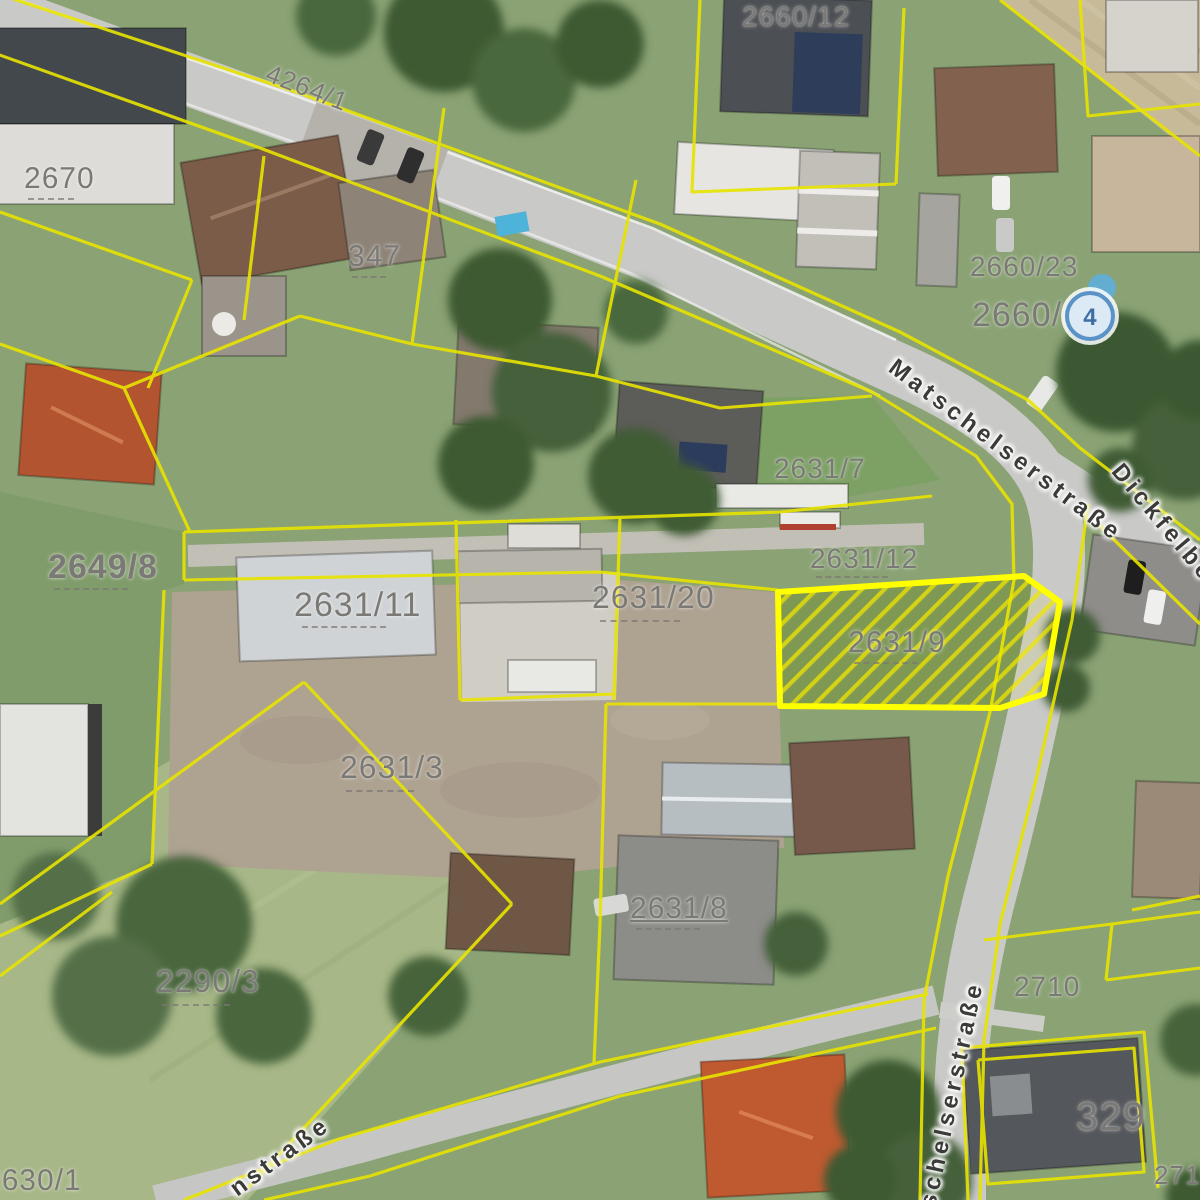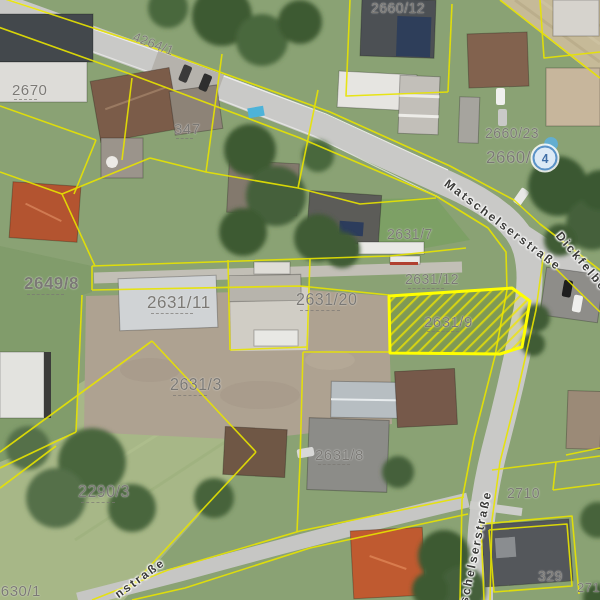--- a/index.html
+++ b/index.html
@@ -210,24 +210,24 @@
       <div class="plabel" style="left: 371px; top: 1px; font-size: 14px;">2660/12</div>
       <div class="plabel" style="left: 437px; top: 126px; font-size: 14px; margin-left: 48px;">2660/23</div>
       <div class="plabel" style="left: 486px; top: 149px; font-size: 17px;">2660/</div>
       <div class="plabel" style="left: 387px; top: 227px; font-size: 14px;">2631/7</div>
       <div class="plabel dash" style="left: 405px; top: 272px; font-size: 14px;">2631/12</div>
       <div class="plabel dash" style="left: 24px; top: 275px; font-size: 17px; font-weight: bold;">2649/8</div>
       <div class="plabel dash" style="left: 147px; top: 294px; font-size: 17px;">2631/11</div>
       <div class="plabel dash" style="left: 296px; top: 292px; font-size: 16px;">2631/20</div>
       <div class="plabel dash" style="left: 424px; top: 314px; font-size: 15px;">2631/9</div>
       <div class="plabel dash" style="left: 170px; top: 377px; font-size: 16px;">2631/3</div>
-      <div class="plabel dash" style="left: 315px; top: 447px; font-size: 15px;">2631/8</div>
+      <div class="plabel dash" style="left: 315px; top: 447px; font-size: 15px; text-decoration: underline;">2631/8</div>
       <div class="plabel dash" style="left: 78px; top: 484px; font-size: 16px;">2290/3</div>
       <div class="plabel" style="left: 507px; top: 486px; font-size: 14px;">2710</div>
-      <div class="plabel" style="left: 538px; top: 549px; font-size: 14px; margin-top: 20px;">329</div>
+      <div class="plabel" style="left: 538px; top: 549px; font-size: 20px;">329</div>
       <div class="plabel" style="left: 577px; top: 581px; font-size: 13px;">2710</div>
       <div class="plabel" style="left: -8px; top: 583px; font-size: 15px;">2630/1</div>
       <div class="slabel" style="left: 503px; top: 225px; transform: translate(-50%, -50%) rotate(37deg);">Matschelserstraße</div>
       <div class="slabel" style="left: 584px; top: 264px; transform: translate(-50%, -50%) rotate(50deg);">Dickfelber</div>
       <div class="slabel" style="left: 475px; top: 550px; transform: translate(-50%, -50%) rotate(-78deg);">tschelserstraße</div>
       <div class="slabel" style="left: 140px; top: 578px; transform: translate(-50%, -50%) rotate(-36deg);">nstraße</div>
     </div>
 
   <div class="marker" style="left: 545px; top: 158px;">
     <span>4</span>

